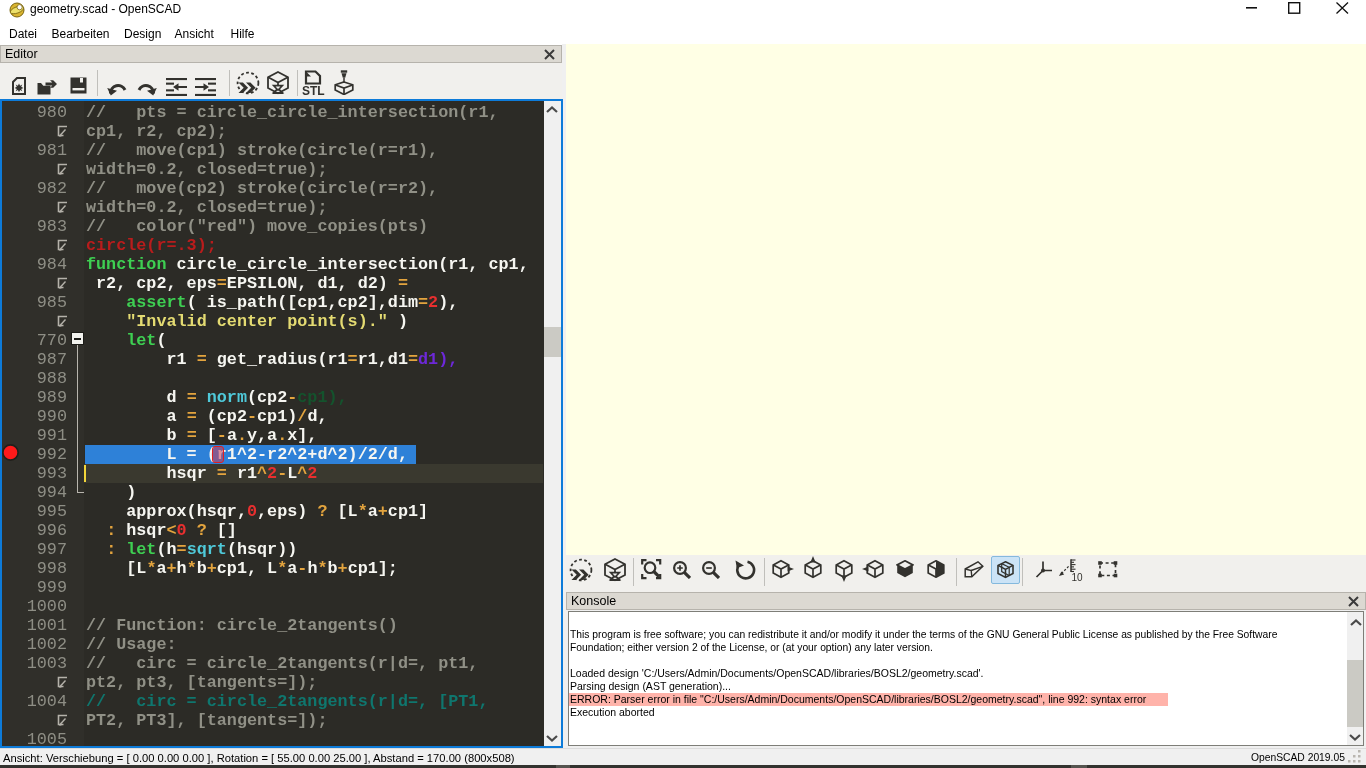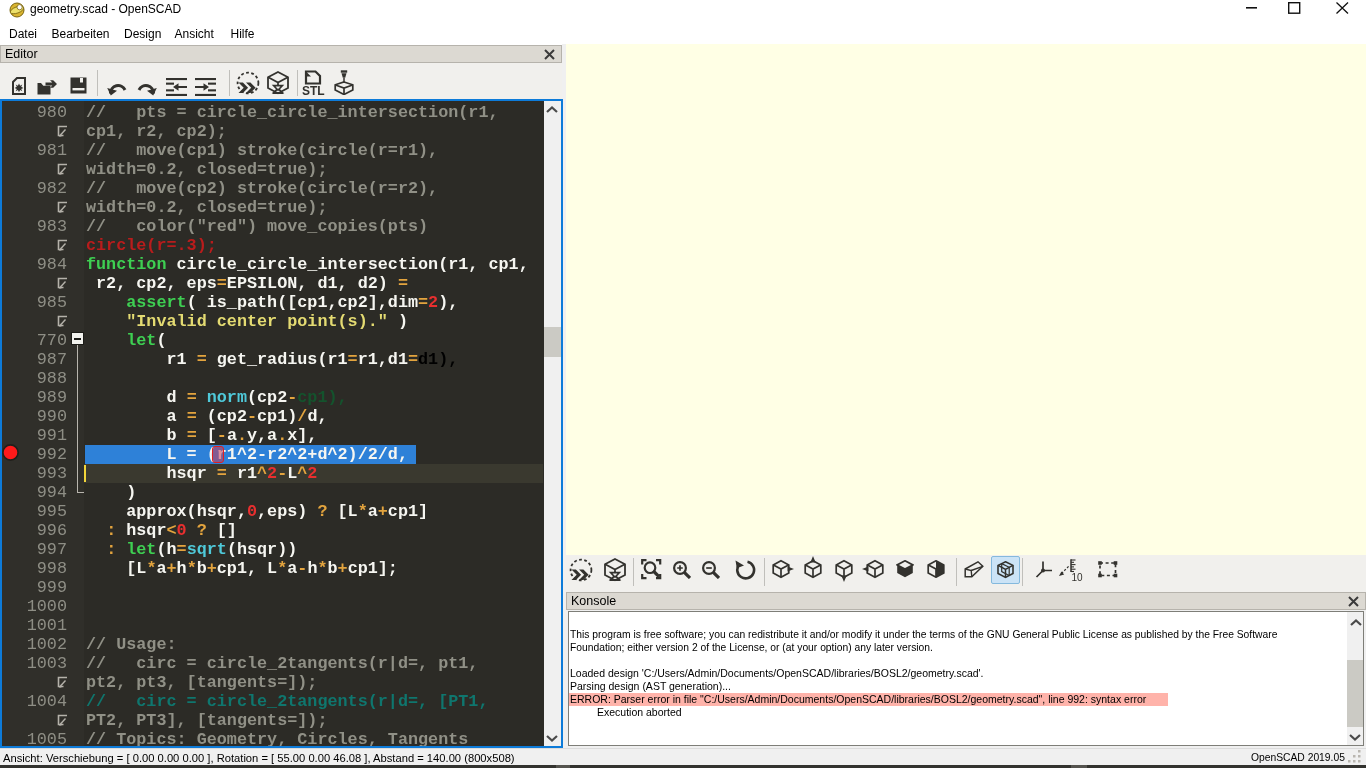--- a/index.html
+++ b/index.html
@@ -152,21 +152,21 @@
 <div class="cd" style="top:293px"><span style="color:#f6f6f1">&nbsp;&nbsp;&nbsp;&nbsp;</span><span style="color:#3ecf52">assert</span><span style="color:#f6f6f1">(&nbsp;is_path([cp1,cp2],dim</span><span style="color:#e3a43e">=</span><span style="color:#e82f2f">2</span><span style="color:#f6f6f1">),</span></div>
 <svg class="wrapm" style="top:315px" width="12" height="13" viewBox="0 0 12 13">
         <path d="M11 1.5 H2.5 V10.5 H7.5" fill="none" stroke="#b5b2aa" stroke-width="1.6"></path>
         <path d="M9.5 4.5 L4.7 9.8" fill="none" stroke="#b5b2aa" stroke-width="1.4"></path>
         <path d="M3.2 12 L6.3 11 L4.4 8.7 Z" fill="#b5b2aa"></path>
       </svg>
 <div class="cd" style="top:312px"><span style="color:#f6f6f1">&nbsp;&nbsp;&nbsp;&nbsp;</span><span style="color:#e4db72">"Invalid&nbsp;center&nbsp;point(s)."</span><span style="color:#f6f6f1">&nbsp;)</span></div>
 <div class="ln" style="top:331px">770</div>
 <div class="cd" style="top:331px"><span style="color:#f6f6f1">&nbsp;&nbsp;&nbsp;&nbsp;</span><span style="color:#3ecf52">let</span><span style="color:#f6f6f1">(</span></div>
 <div class="ln" style="top:350px">987</div>
-<div class="cd" style="top:350px"><span style="color:#f6f6f1">&nbsp;&nbsp;&nbsp;&nbsp;&nbsp;&nbsp;&nbsp;&nbsp;r1&nbsp;</span><span style="color:#e3a43e">=</span><span style="color:#f6f6f1">&nbsp;get_radius(r1</span><span style="color:#e3a43e">=</span><span style="color:#f6f6f1">r1,d1</span><span style="color:#e3a43e">=</span><span style="color:#000000">d1),</span></div>
+<div class="cd" style="top:350px"><span style="color:#f6f6f1">&nbsp;&nbsp;&nbsp;&nbsp;&nbsp;&nbsp;&nbsp;&nbsp;r1&nbsp;</span><span style="color:#e3a43e">=</span><span style="color:#f6f6f1">&nbsp;get_radius(r1</span><span style="color:#e3a43e">=</span><span style="color:#f6f6f1">r1,d1</span><span style="color:#e3a43e">=</span><span style="color:#6d28d9">d1),</span></div>
 <div class="ln" style="top:369px">988</div>
 <div class="ln" style="top:388px">989</div>
 <div class="cd" style="top:388px"><span style="color:#f6f6f1">&nbsp;&nbsp;&nbsp;&nbsp;&nbsp;&nbsp;&nbsp;&nbsp;d&nbsp;</span><span style="color:#e3a43e">=</span><span style="color:#f6f6f1">&nbsp;</span><span style="color:#4fc9d9">norm</span><span style="color:#f6f6f1">(cp2</span><span style="color:#e3a43e">-</span><span style="color:#14532d">cp1),</span></div>
 <div class="ln" style="top:407px">990</div>
 <div class="cd" style="top:407px"><span style="color:#f6f6f1">&nbsp;&nbsp;&nbsp;&nbsp;&nbsp;&nbsp;&nbsp;&nbsp;a&nbsp;</span><span style="color:#e3a43e">=</span><span style="color:#f6f6f1">&nbsp;(cp2</span><span style="color:#e3a43e">-</span><span style="color:#f6f6f1">cp1)</span><span style="color:#e3a43e">/</span><span style="color:#f6f6f1">d,</span></div>
 <div class="ln" style="top:426px">991</div>
 <div class="cd" style="top:426px"><span style="color:#f6f6f1">&nbsp;&nbsp;&nbsp;&nbsp;&nbsp;&nbsp;&nbsp;&nbsp;b&nbsp;</span><span style="color:#e3a43e">=</span><span style="color:#f6f6f1">&nbsp;[</span><span style="color:#e3a43e">-</span><span style="color:#f6f6f1">a</span><span style="color:#e3a43e">.</span><span style="color:#f6f6f1">y,a</span><span style="color:#e3a43e">.</span><span style="color:#f6f6f1">x],</span></div>
 <div class="ln" style="top:445px">992</div>
 <div class="selrow" style="top:445px;left:85px;width:331px"></div>
 <div class="cd" style="top:445px"><span style="color:#f6f6f1">&nbsp;&nbsp;&nbsp;&nbsp;&nbsp;&nbsp;&nbsp;&nbsp;L&nbsp;=&nbsp;(r1^2-r2^2+d^2)/2/d,</span></div>
@@ -181,40 +181,40 @@
 <div class="cd" style="top:502px"><span style="color:#f6f6f1">&nbsp;&nbsp;&nbsp;&nbsp;approx(hsqr,</span><span style="color:#e82f2f">0</span><span style="color:#f6f6f1">,eps)&nbsp;</span><span style="color:#e3a43e">?</span><span style="color:#f6f6f1">&nbsp;[L</span><span style="color:#e3a43e">*</span><span style="color:#f6f6f1">a</span><span style="color:#e3a43e">+</span><span style="color:#f6f6f1">cp1]</span></div>
 <div class="ln" style="top:521px">996</div>
 <div class="cd" style="top:521px"><span style="color:#f6f6f1">&nbsp;&nbsp;</span><span style="color:#e3a43e">:</span><span style="color:#f6f6f1">&nbsp;hsqr</span><span style="color:#e3a43e">&lt;</span><span style="color:#e82f2f">0</span><span style="color:#f6f6f1">&nbsp;</span><span style="color:#e3a43e">?</span><span style="color:#f6f6f1">&nbsp;[]</span></div>
 <div class="ln" style="top:540px">997</div>
 <div class="cd" style="top:540px"><span style="color:#f6f6f1">&nbsp;&nbsp;</span><span style="color:#e3a43e">:</span><span style="color:#f6f6f1">&nbsp;</span><span style="color:#3ecf52">let</span><span style="color:#f6f6f1">(h</span><span style="color:#e3a43e">=</span><span style="color:#4fc9d9">sqrt</span><span style="color:#f6f6f1">(hsqr))</span></div>
 <div class="ln" style="top:559px">998</div>
 <div class="cd" style="top:559px"><span style="color:#f6f6f1">&nbsp;&nbsp;&nbsp;&nbsp;[L</span><span style="color:#e3a43e">*</span><span style="color:#f6f6f1">a</span><span style="color:#e3a43e">+</span><span style="color:#f6f6f1">h</span><span style="color:#e3a43e">*</span><span style="color:#f6f6f1">b</span><span style="color:#e3a43e">+</span><span style="color:#f6f6f1">cp1,&nbsp;L</span><span style="color:#e3a43e">*</span><span style="color:#f6f6f1">a</span><span style="color:#e3a43e">-</span><span style="color:#f6f6f1">h</span><span style="color:#e3a43e">*</span><span style="color:#f6f6f1">b</span><span style="color:#e3a43e">+</span><span style="color:#f6f6f1">cp1];</span></div>
 <div class="ln" style="top:578px">999</div>
 <div class="ln" style="top:597px">1000</div>
 <div class="ln" style="top:616px">1001</div>
+<div class="cd" style="top:616px"><span style="color:#909086">//&nbsp;Function:&nbsp;circle_2tangents()</span></div>
 <div class="ln" style="top:635px">1002</div>
 <div class="cd" style="top:635px"><span style="color:#909086">//&nbsp;Usage:</span></div>
 <div class="ln" style="top:654px">1003</div>
 <div class="cd" style="top:654px"><span style="color:#909086">//&nbsp;&nbsp;&nbsp;circ&nbsp;=&nbsp;circle_2tangents(r|d=,&nbsp;pt1,</span></div>
 <svg class="wrapm" style="top:676px" width="12" height="13" viewBox="0 0 12 13">
         <path d="M11 1.5 H2.5 V10.5 H7.5" fill="none" stroke="#b5b2aa" stroke-width="1.6"></path>
         <path d="M9.5 4.5 L4.7 9.8" fill="none" stroke="#b5b2aa" stroke-width="1.4"></path>
         <path d="M3.2 12 L6.3 11 L4.4 8.7 Z" fill="#b5b2aa"></path>
       </svg>
 <div class="cd" style="top:673px"><span style="color:#909086">pt2,&nbsp;pt3,&nbsp;[tangents=]);</span></div>
 <div class="ln" style="top:692px">1004</div>
 <div class="cd" style="top:692px"><span style="color:#0f766e">//&nbsp;&nbsp;&nbsp;circ&nbsp;=&nbsp;circle_2tangents(r|d=,&nbsp;[PT1,</span></div>
 <svg class="wrapm" style="top:714px" width="12" height="13" viewBox="0 0 12 13">
         <path d="M11 1.5 H2.5 V10.5 H7.5" fill="none" stroke="#b5b2aa" stroke-width="1.6"></path>
         <path d="M9.5 4.5 L4.7 9.8" fill="none" stroke="#b5b2aa" stroke-width="1.4"></path>
         <path d="M3.2 12 L6.3 11 L4.4 8.7 Z" fill="#b5b2aa"></path>
       </svg>
 <div class="cd" style="top:711px"><span style="color:#909086">PT2,&nbsp;PT3],&nbsp;[tangents=]);</span></div>
 <div class="ln" style="top:730px">1005</div>
-<div class="cd" style="top:730px"><span style="color:#909086">//&nbsp;Topics:&nbsp;Geometry,&nbsp;Circles,&nbsp;Tangents</span></div>
 <div class="abs" style="left:71px;top:332px;width:13px;height:13px;background:#f2f2ee;border:1px solid #1c1c18"></div>
 <div class="abs" style="left:74px;top:338px;width:7px;height:1.6px;background:#1c1c18"></div>
 <div class="abs" style="left:77px;top:345px;width:1.4px;height:148px;background:#b8b5ae"></div>
 <div class="abs" style="left:77px;top:492px;width:7px;height:1.4px;background:#b8b5ae"></div>
 <svg class="abs" style="left:2px;top:444px" width="18" height="18" viewBox="0 0 18 18">
         <circle cx="8.5" cy="8.5" r="7.6" fill="#ff1a1a" stroke="#20201c" stroke-width="1.6"></circle>
       </svg>
 </div>
   </div>
 <div class="abs" style="left:544px;top:101px;width:17px;height:645px;background:#f0f0f0"></div>
@@ -332,31 +332,31 @@
     <path d="M1 1 L10 10 M10 1 L1 10" stroke="#3a3a3a" stroke-width="2"></path>
   </svg>
 <div class="abs" style="left:566px;top:610px;width:800px;height:138px;background:#f0f0f0"></div>
 <div class="abs" style="left:568px;top:611px;width:796px;height:135px;background:#fff;border:1px solid #7e7e78"></div>
 <div class="abs" style="left:569px;top:692.5px;width:599px;height:13px;background:#ffb3aa"></div>
 <div class="abs" style="left:570px;top:628.5px;font-size:10.3px;line-height:11px;color:#000;white-space:pre">This program is free software; you can redistribute it and/or modify it under the terms of the GNU General Public License as published by the Free Software</div>
 <div class="abs" style="left:570px;top:641.6px;font-size:10.3px;line-height:11px;color:#000;white-space:pre">Foundation; either version 2 of the License, or (at your option) any later version.</div>
 <div class="abs" style="left:570px;top:667.8px;font-size:10.5px;line-height:11px;color:#000;white-space:pre">Loaded design 'C:/Users/Admin/Documents/OpenSCAD/libraries/BOSL2/geometry.scad'.</div>
 <div class="abs" style="left:570px;top:680.9px;font-size:10.5px;line-height:11px;color:#000;white-space:pre">Parsing design (AST generation)...</div>
 <div class="abs" style="left:570px;top:694.0px;font-size:10.5px;line-height:11px;color:#000;white-space:pre">ERROR: Parser error in file "C:/Users/Admin/Documents/OpenSCAD/libraries/BOSL2/geometry.scad", line 992: syntax error</div>
-<div class="abs" style="left:597px;top:707.1px;font-size:10.5px;line-height:11px;color:#000;white-space:pre">Execution aborted</div>
+<div class="abs" style="left:570px;top:707.1px;font-size:10.5px;line-height:11px;color:#000;white-space:pre">Execution aborted</div>
 <div class="abs" style="left:1347px;top:612px;width:16px;height:133px;background:#f0f0f0"></div>
 <svg style="position:absolute;left:1349px;top:617px" width="14" height="12" viewBox="0 0 14 12">
     <path d="M2 8 L7 3.5 L12 8" fill="none" stroke="#4a4a4a" stroke-width="2.2"></path>
   </svg>
 <svg style="position:absolute;left:1348px;top:731px" width="14" height="12" viewBox="0 0 14 12">
     <path d="M2 4 L7 8.5 L12 4" fill="none" stroke="#4a4a4a" stroke-width="2.2"></path>
   </svg>
 <div class="abs" style="left:1347px;top:660px;width:16px;height:67px;background:#cbcac4"></div>
 <div class="abs" style="left:0;top:748px;width:1366px;height:17px;background:#f0f0f0;border-top:1px solid #dcdcdc"></div>
-<div class="abs" style="left:3px;top:751.5px;font-size:11.2px;color:#000;white-space:pre">Ansicht: Verschiebung = [ 0.00 0.00 0.00 ], Rotation = [ 55.00 0.00 46.08 ], Abstand = 140.00 (800x508)</div>
+<div class="abs" style="left:3px;top:751.5px;font-size:11.2px;color:#000;white-space:pre">Ansicht: Verschiebung = [ 0.00 0.00 0.00 ], Rotation = [ 55.00 0.00 25.00 ], Abstand = 170.00 (800x508)</div>
 <div class="abs" style="left:1251px;top:752px;font-size:10.3px;color:#000;white-space:pre">OpenSCAD 2019.05</div>
 <svg style="position:absolute;left:1346px;top:748px" width="18" height="17" viewBox="0 0 18 17">
     <rect x="12" y="12" width="2.5" height="2.5" fill="#b9b6b0"></rect>
     <rect x="12" y="7" width="2.5" height="2.5" fill="#b9b6b0"></rect>
     <rect x="7" y="12" width="2.5" height="2.5" fill="#b9b6b0"></rect>
     <rect x="12" y="2" width="2.5" height="2.5" fill="#b9b6b0"></rect>
     <rect x="7" y="7" width="2.5" height="2.5" fill="#b9b6b0"></rect>
     <rect x="2" y="12" width="2.5" height="2.5" fill="#b9b6b0"></rect>
   </svg>
 <div class="abs" style="left:0;top:765px;width:1366px;height:3px;background:#33332f"></div>

